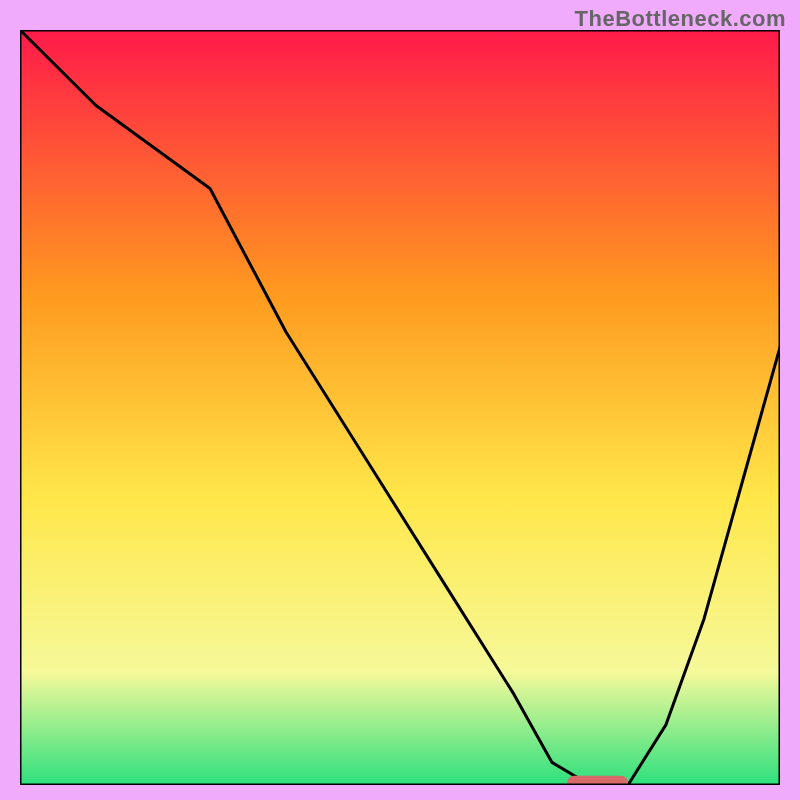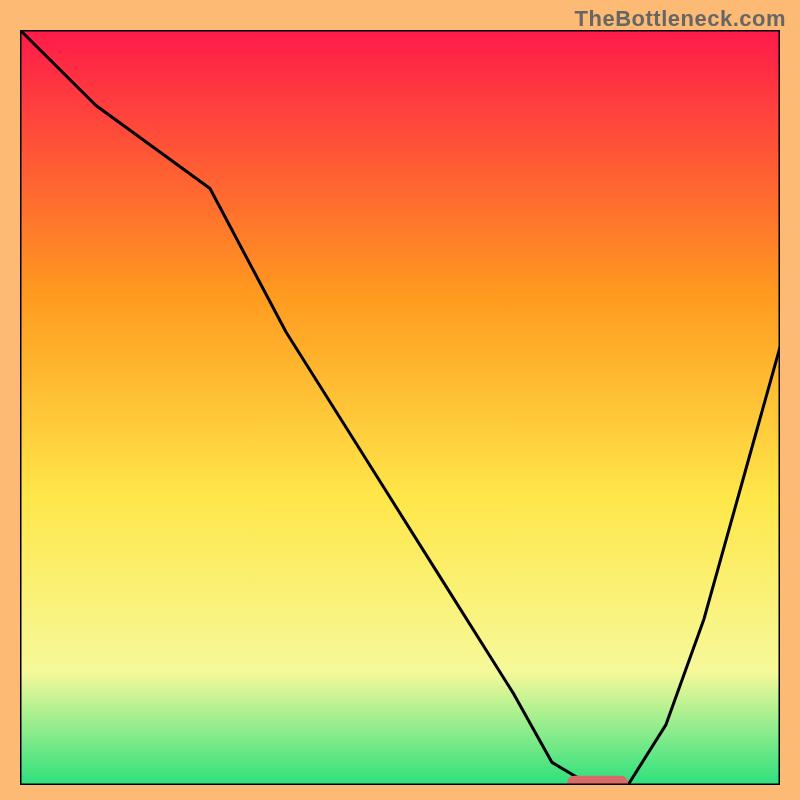--- a/index.html
+++ b/index.html
@@ -7,21 +7,21 @@
     padding: 0;
     background: #000;
     width: 800px;
     height: 800px;
     overflow: hidden;
     font-family: Arial, Helvetica, sans-serif;
   }
   .frame {
     width: 800px;
     height: 800px;
-    background: #fdba74;
+    background: #f0abfc;
     position: relative;
   }
   .watermark {
     position: absolute;
     top: 6px;
     right: 14px;
     color: #666;
     font-size: 22px;
     font-weight: 600;
     letter-spacing: 0.5px;

